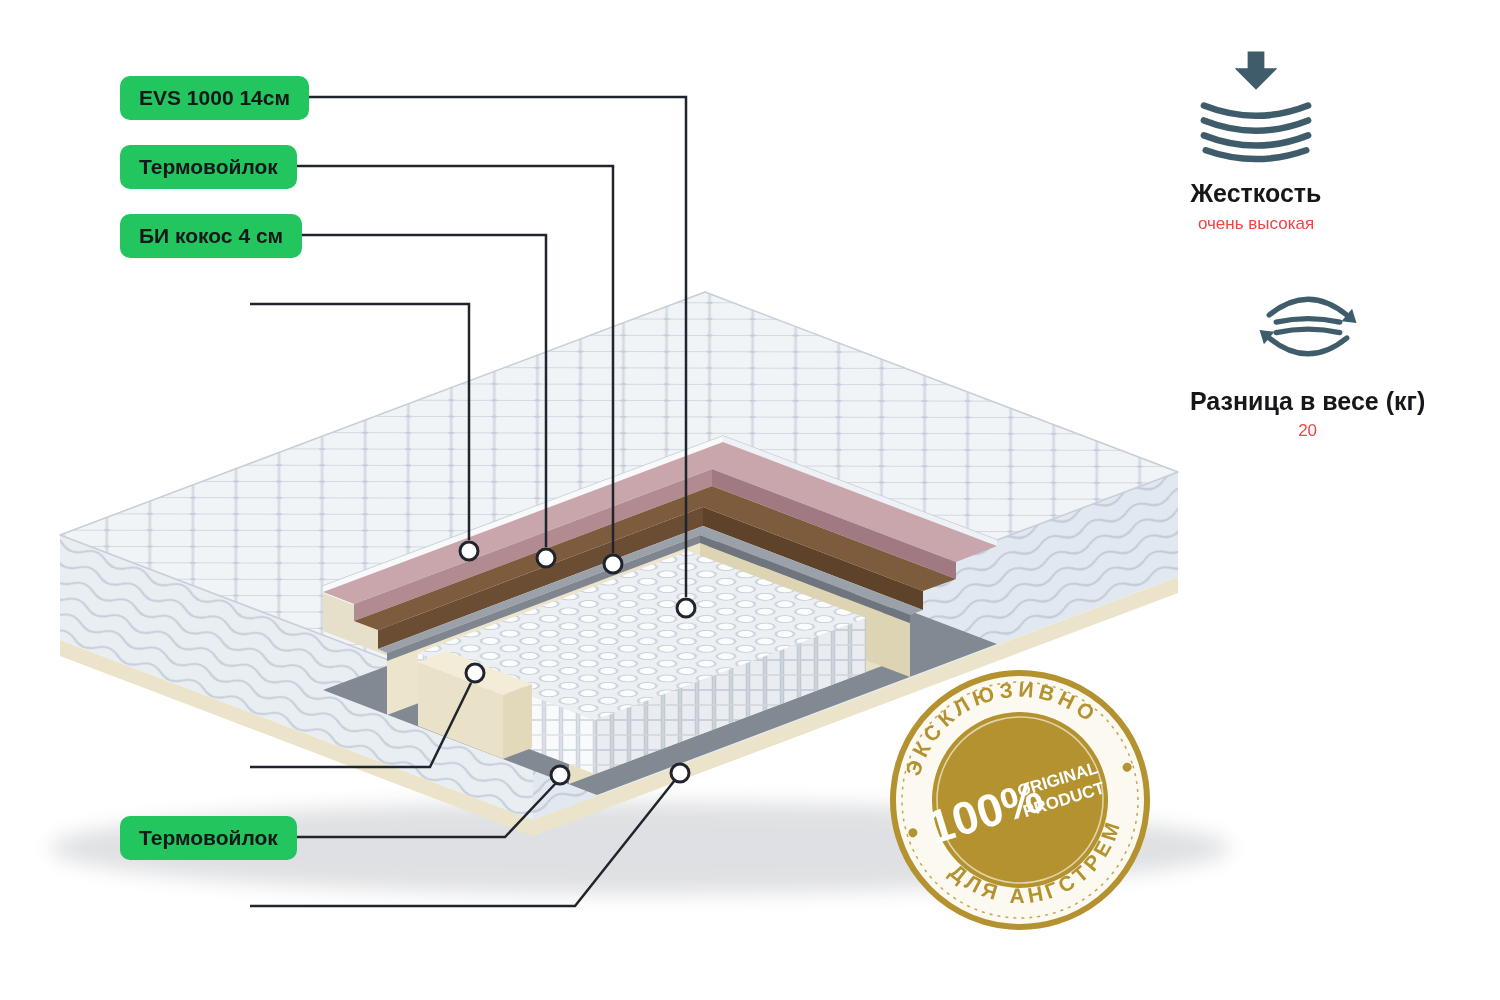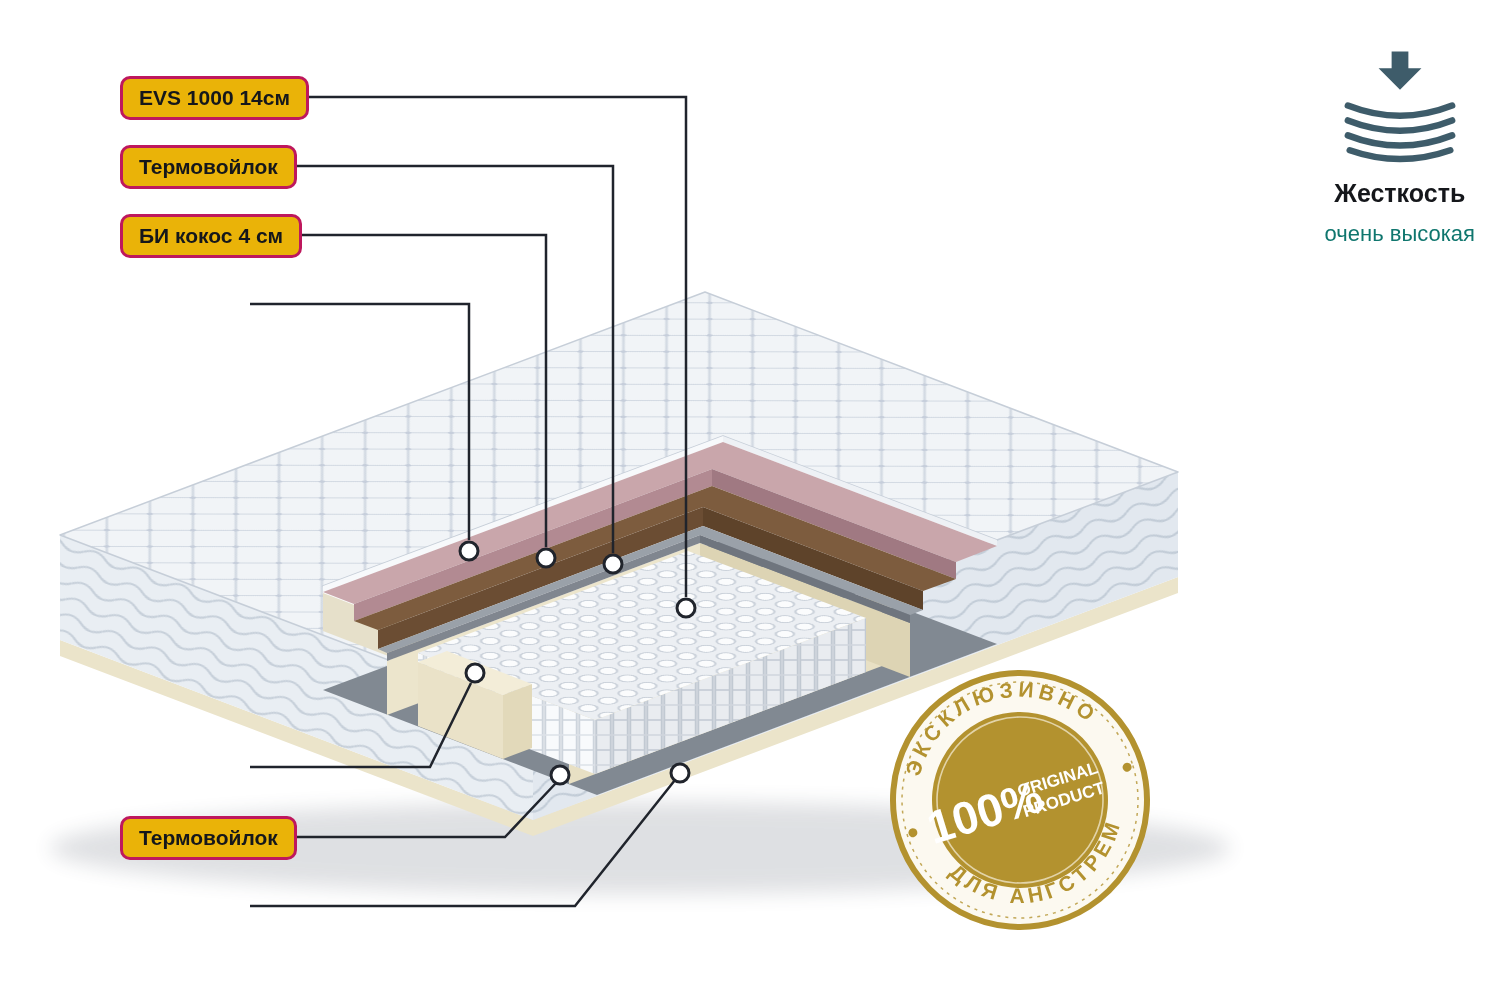--- a/index.html
+++ b/index.html
@@ -1,32 +1,32 @@
 <!DOCTYPE html>
 <html><head>
 <meta charset="utf-8">
 <style>
   html,body{margin:0;padding:0;background:#ffffff;}
   .canvas{position:relative;width:1500px;height:1000px;background:#ffffff;overflow:hidden;
           font-family:"Liberation Sans",sans-serif;color:#15171b;}
   .scene{position:absolute;left:0;top:0;}
-  .callout{position:absolute;background:#eab308;border:3px solid #be185d;border-radius:10px;
+  .callout{position:absolute;background:#22c55e;border:3px solid #22c55e;border-radius:10px;
            padding:6px 16px;font-size:21px;font-weight:700;white-space:nowrap;line-height:1.25;}
   .c1{left:120px;top:76px}  .c2{left:120px;top:145px} .c3{left:120px;top:214px} .c4{left:120px;top:283px}
   .c5{left:120px;top:746px} .c6{left:120px;top:816px} .c7{left:120px;top:885px}
   .specs{position:absolute;left:1190px;top:0;width:285px;display:flex;flex-direction:column;
-         align-items:flex-end;text-align:center;}
+         align-items:flex-start;text-align:center;}
   .spec{display:flex;flex-direction:column;align-items:center;}
   .spec svg{display:block;}
   .spec:nth-child(1){margin-top:46px}
   .spec:nth-child(2){margin-top:44px}
   .spec:nth-child(3){margin-top:38px}
   .spec:nth-child(4){margin-top:40px}
   .spec-title{font-size:25px;font-weight:700;margin-top:12px;line-height:1.18;}
-  .spec-value{font-size:22px;margin-top:12px;color:#0f766e;}
+  .spec-value{font-size:17px;margin-top:5px;color:#ef4444;}
 </style>
 </head>
 <body>
 
 <div class="canvas">
 
   <svg class="scene" width="1500" height="1000" viewBox="0 0 1500 1000">
     <defs>
       <filter id="soft" x="-30%" y="-80%" width="160%" height="260%">
         <feGaussianBlur stdDeviation="10"></feGaussianBlur>
@@ -177,15 +177,31 @@
           <path d="M14,96 Q70,118 126,96"></path>
           <path d="M16,112 Q70,131 124,112"></path>
         </g>
       </svg>
       <div class="spec-title">Жесткость</div>
       <div class="spec-value">очень высокая</div>
     </div>
 
 
 
+    <div class="spec">
+      <svg viewBox="0 0 140 110" width="124" height="97">
+        <g stroke="#3e5c6a" fill="none" stroke-linecap="round" stroke-width="6">
+          <path d="M26,42 Q70,6 114,42"></path>
+          <path d="M114,68 Q70,104 26,68"></path>
+          <path d="M34,50 Q70,42 106,50"></path>
+          <path d="M34,62 Q70,54 106,62"></path>
+        </g>
+        <g fill="#3e5c6a">
+          <polygon points="125,51 108,49 120,35"></polygon>
+          <polygon points="15,59 32,61 20,75"></polygon>
+        </g>
+      </svg>
+      <div class="spec-title">Разница в весе (кг)</div>
+      <div class="spec-value">20</div>
+    </div>
 
   </div>
 </div>
 
 </body></html>

